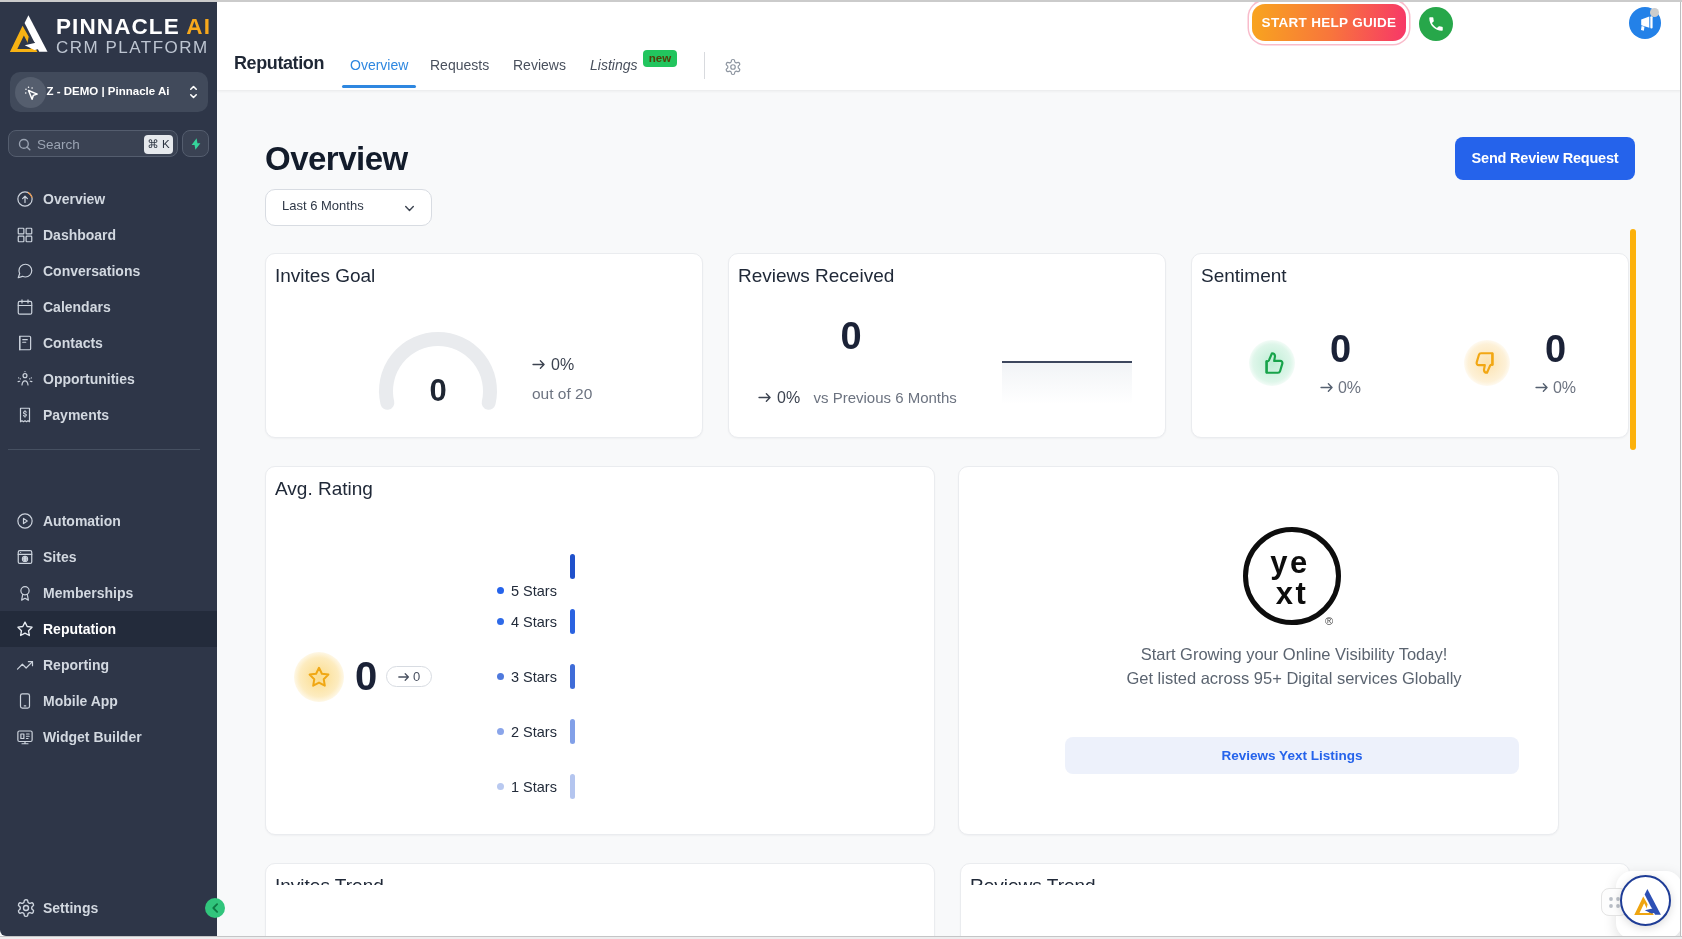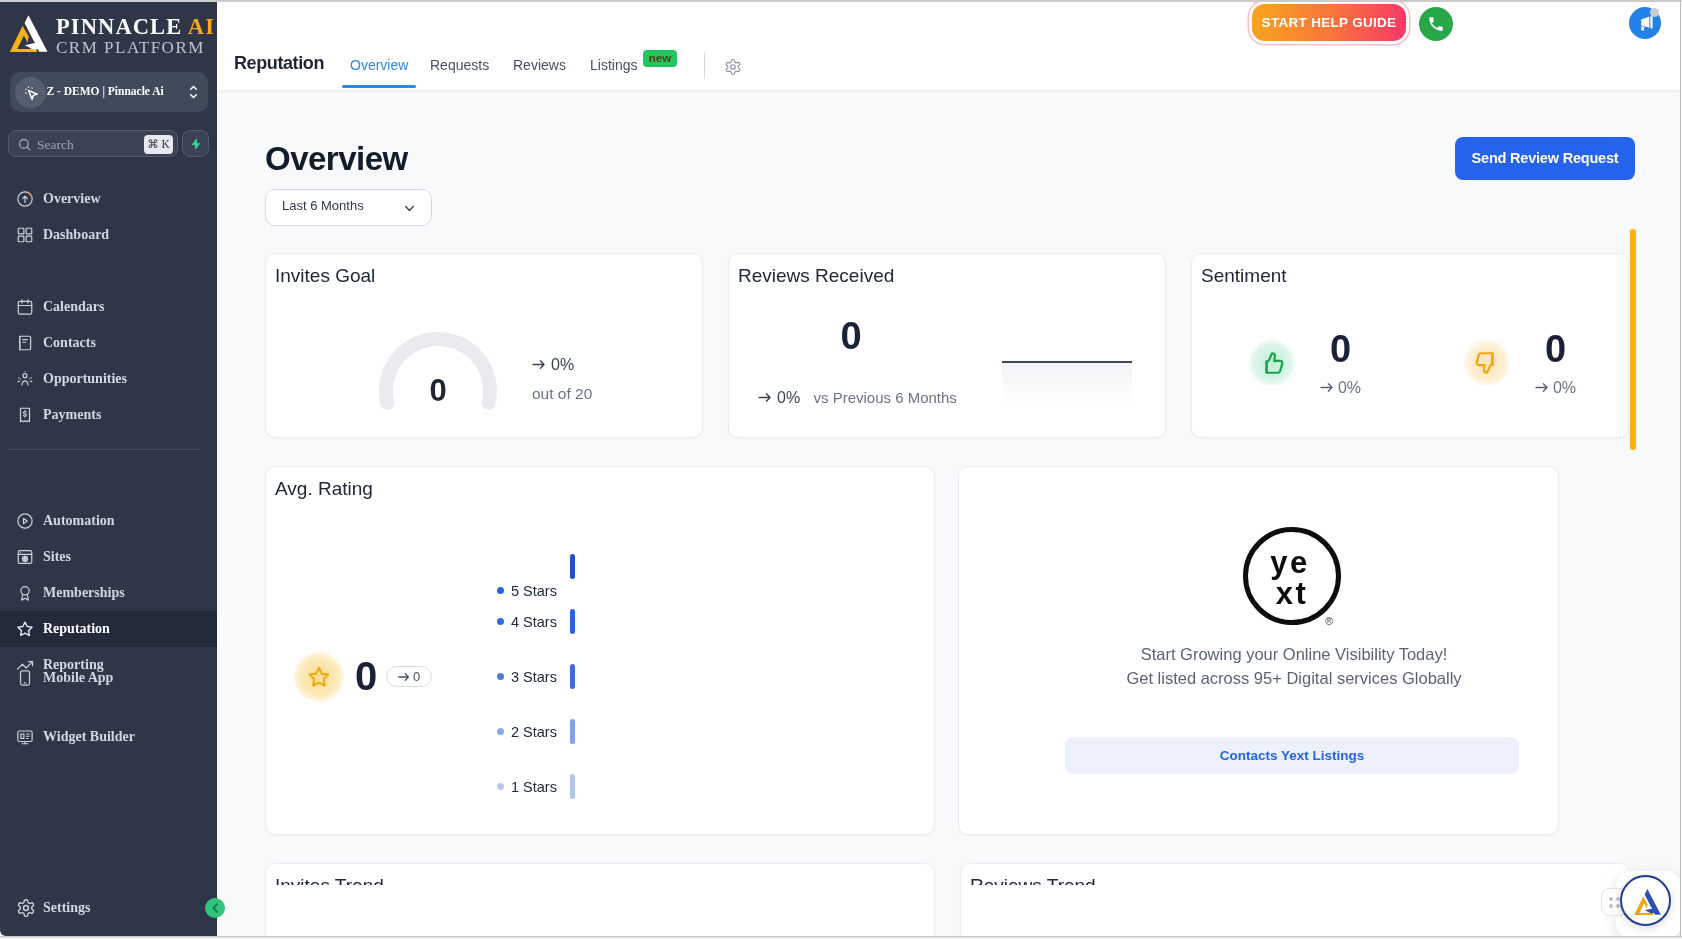--- a/index.html
+++ b/index.html
@@ -1,20 +1,20 @@
 <!DOCTYPE html>
 <html><head>
 <meta charset="utf-8">
 <style>
 * { margin:0; padding:0; box-sizing:border-box; }
 html,body { width:1682px; height:939px; overflow:hidden; }
 body { font-family:"Liberation Sans", sans-serif; background:#f8f9fa; position:relative; }
 
 
-#sidebar { position:absolute; left:0; top:0; width:217px; height:936px; background:#2e3648; border-bottom-left-radius:6px; z-index:5;font-family:Liberation Serif, serif; }
+#sidebar { position:absolute; left:0; top:0; width:217px; height:936px; background:#2e3648; border-bottom-left-radius:6px; z-index:5; }
 #logo { position:absolute; left:9px; top:14px; width:43px; height:42px; }
 .logoname { position:absolute; left:56px; top:14px; font-size:22.5px; font-weight:bold; color:#fff; letter-spacing:1.1px; white-space:nowrap; }
 .logoname .ai { color:#f6a81c; }
 .logosub { position:absolute; left:56px; top:38px; font-size:17px; font-weight:400; color:#bdc5d1; letter-spacing:1.5px; white-space:nowrap; }
 #acct { position:absolute; left:10px; top:72px; width:198px; height:40px; background:#414a5b; border-radius:10px; }
 #acct .av { position:absolute; left:4.5px; top:4.5px; width:31px; height:31px; border-radius:50%; background:#555e6e; }
 #acct .nm { position:absolute; left:36.5px; top:13px; font-size:11.5px; font-weight:bold; color:#fff; white-space:nowrap; }
 #acct .chev { position:absolute; right:9px; top:11px; }
 #searchwrap { position:absolute; left:8px; top:130px; width:201px; height:27px; }
 #searchbox { position:absolute; left:0; top:0; width:170px; height:27px; background:#3a4253; border:1px solid #545d6e; border-radius:8px; }
@@ -116,20 +116,26 @@
     </div>
   <div class="nav" style="top:217px;">
       <svg class="ic" viewBox="0 0 24 24" fill="none" stroke="#ccd3dd" stroke-width="1.6" stroke-linejoin="round">
         <rect x="3" y="3" width="7.5" height="7.5" rx="1"></rect>
         <rect x="13.5" y="3" width="7.5" height="7.5" rx="1"></rect>
         <rect x="3" y="13.5" width="7.5" height="7.5" rx="1"></rect>
         <rect x="13.5" y="13.5" width="7.5" height="7.5" rx="1"></rect>
       </svg>
       <div class="tx">Dashboard</div>
     </div>
+  <div class="nav" style="top:253px;">
+      <svg class="ic" viewBox="0 0 24 24" fill="none" stroke="#ccd3dd" stroke-width="1.6" stroke-linecap="round" stroke-linejoin="round">
+        <path d="M21 11.5a8.38 8.38 0 0 1-8.5 8.5 8.5 8.5 0 0 1-3.8-.9L3 21l1.9-5.7a8.38 8.38 0 0 1-.9-3.8 8.5 8.5 0 0 1 8.5-8.5 8.38 8.38 0 0 1 8.5 8.5z"></path>
+      </svg>
+      <div class="tx">Conversations</div>
+    </div>
   <div class="nav" style="top:289px;">
       <svg class="ic" viewBox="0 0 24 24" fill="none" stroke="#ccd3dd" stroke-width="1.6" stroke-linecap="round" stroke-linejoin="round">
         <rect x="3" y="4.5" width="18" height="17" rx="2"></rect>
         <path d="M16 2.5v4M8 2.5v4M3 10h18"></path>
       </svg>
       <div class="tx">Calendars</div>
     </div>
   <div class="nav" style="top:325px;">
       <svg class="ic" viewBox="0 0 24 24" fill="none" stroke="#ccd3dd" stroke-width="1.6" stroke-linecap="round" stroke-linejoin="round">
         <path d="M5 3h13a1.5 1.5 0 0 1 1.5 1.5v15A1.5 1.5 0 0 1 18 21H5z"></path>
@@ -183,21 +189,21 @@
       </svg>
       <div class="tx" style="color:#fff;">Reputation</div>
     </div>
   <div class="nav" style="top:647px;">
       <svg class="ic" viewBox="0 0 24 24" fill="none" stroke="#ccd3dd" stroke-width="1.6" stroke-linecap="round" stroke-linejoin="round">
         <path d="m22 7.5-8.5 8.5-5-5L2 17.5"></path>
         <path d="M16.5 7.5H22V13"></path>
       </svg>
       <div class="tx">Reporting</div>
     </div>
-  <div class="nav" style="top:660px;padding-left:24px;">
+  <div class="nav" style="top:683px;padding-left:24px;">
       <svg class="ic" viewBox="0 0 24 24" fill="none" stroke="#ccd3dd" stroke-width="1.6" stroke-linecap="round" stroke-linejoin="round">
         <rect x="6" y="2.5" width="12" height="19" rx="2.5"></rect>
         <path d="M11 18.5h2"></path>
       </svg>
       <div class="tx">Mobile App</div>
     </div>
   <div class="nav" style="top:719px;">
       <svg class="ic" viewBox="0 0 24 24" fill="none" stroke="#ccd3dd" stroke-width="1.6" stroke-linecap="round" stroke-linejoin="round">
         <rect x="2.5" y="4" width="19" height="14" rx="2"></rect>
         <path d="M8 21h8M12 18v3M6.5 8h4v6h-4zM14 8h3.5M14 11h3.5M14 14h2"></path>
@@ -216,21 +222,21 @@
     <svg viewBox="0 0 24 24" style="position:absolute;left:4px;top:3px;width:13px;height:14px;" fill="none" stroke="#0e7a44" stroke-width="3.4" stroke-linecap="round" stroke-linejoin="round">
       <path d="m15 5-7 7 7 7"></path>
     </svg>
   </div>
 
 <div id="topbar">
   <div id="tb-title">Reputation</div>
   <div class="tab blue" style="left:133px;">Overview</div>
   <div class="tab" style="left:213px;">Requests</div>
   <div class="tab" style="left:296px;">Reviews</div>
-  <div class="tab" style="left:373px;">Listings</div>
+  <div class="tab" style="left:373px;font-style:italic;">Listings</div>
   <div id="tab-underline"></div>
   <div id="newbadge">new</div>
   <div id="tbdiv"></div>
   <svg id="gearbtn" viewBox="0 0 24 24" fill="none" stroke="#8d95a0" stroke-width="1.6" stroke-linecap="round" stroke-linejoin="round">
       <path d="M12.22 2h-.44a2 2 0 0 0-2 2v.18a2 2 0 0 1-1 1.73l-.43.25a2 2 0 0 1-2 0l-.15-.08a2 2 0 0 0-2.73.73l-.22.38a2 2 0 0 0 .73 2.73l.15.1a2 2 0 0 1 1 1.72v.51a2 2 0 0 1-1 1.74l-.15.09a2 2 0 0 0-.73 2.73l.22.38a2 2 0 0 0 2.73.73l.15-.08a2 2 0 0 1 2 0l.43.25a2 2 0 0 1 1 1.73V20a2 2 0 0 0 2 2h.44a2 2 0 0 0 2-2v-.18a2 2 0 0 1 1-1.73l.43-.25a2 2 0 0 1 2 0l.15.08a2 2 0 0 0 2.73-.73l.22-.39a2 2 0 0 0-.73-2.73l-.15-.08a2 2 0 0 1-1-1.74v-.5a2 2 0 0 1 1-1.74l.15-.09a2 2 0 0 0 .73-2.73l-.22-.38a2 2 0 0 0-2.73-.73l-.15.08a2 2 0 0 1-2 0l-.43-.25a2 2 0 0 1-1-1.73V4a2 2 0 0 0-2-2z"></path>
       <circle cx="12" cy="12" r="3"></circle>
     </svg>
   <div id="helpguide">START HELP GUIDE</div>
   <div id="phonebtn">
       <svg viewBox="0 0 24 24" style="position:absolute;left:8px;top:8px;width:18px;height:18px;" fill="#fff">
@@ -326,21 +332,21 @@
 
   <div class="card" id="card-yext" style="left:741px; top:376px; width:601px; height:369px;padding-left:32px;">
     <svg style="position:absolute;left:283px;top:59px;" width="100" height="100" viewBox="0 0 100 100">
       <circle cx="50" cy="50" r="46.5" fill="none" stroke="#0d0d0d" stroke-width="5"></circle>
       <text x="48" y="47" text-anchor="middle" font-family="Liberation Sans, sans-serif" font-weight="bold" font-size="31" letter-spacing="2.5" fill="#0d0d0d">ye</text>
       <text x="50" y="78" text-anchor="middle" font-family="Liberation Sans, sans-serif" font-weight="bold" font-size="31" letter-spacing="2.5" fill="#0d0d0d">xt</text>
     </svg>
     <div style="position:absolute;left:366px;top:148px;font-size:11px;color:#444;">®</div>
     <div style="position:absolute;left:0;top:178px;width:670px;text-align:center;font-size:16.5px;color:#5b6470;">Start Growing your Online Visibility Today!</div>
     <div style="position:absolute;left:0;top:202px;width:670px;text-align:center;font-size:16.5px;color:#5b6470;">Get listed across 95+ Digital services Globally</div>
-    <div style="position:absolute;left:106px;top:270px;width:454px;height:37px;background:#edf1fb;border-radius:8px;text-align:center;font-size:13.5px;font-weight:bold;color:#2563eb;line-height:37px;">Contacts Yext Listings</div>
+    <div style="position:absolute;left:106px;top:270px;width:454px;height:37px;background:#edf1fb;border-radius:8px;text-align:center;font-size:13.5px;font-weight:bold;color:#2563eb;line-height:37px;">Reviews Yext Listings</div>
   </div>
 
   <div class="card" id="card-trend1" style="left:48px; top:773px; width:670px; height:100px;">
     <div class="ctitle">Invites Trend</div>
     <div style="position:absolute; left:2px; top:21px; width:660px; height:70px; background:#fff;"></div>
   </div>
   <div class="card" id="card-trend2" style="left:743px; top:773px; width:670px; height:100px;">
     <div class="ctitle">Reviews Trend</div>
     <div style="position:absolute; left:2px; top:21px; width:660px; height:70px; background:#fff;"></div>
   </div>

